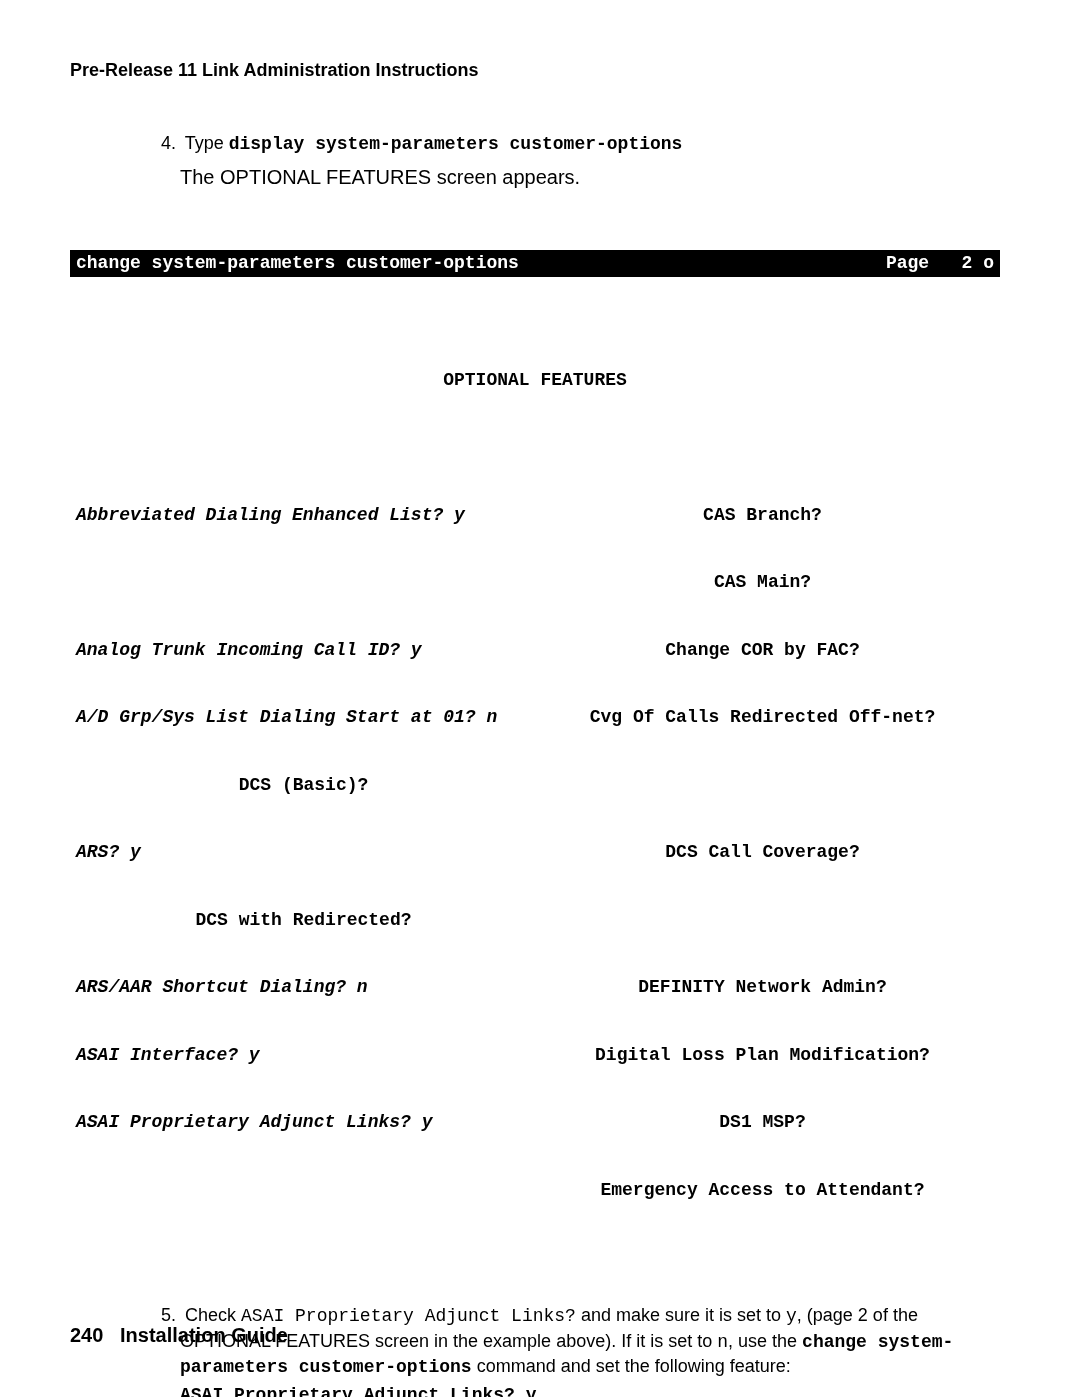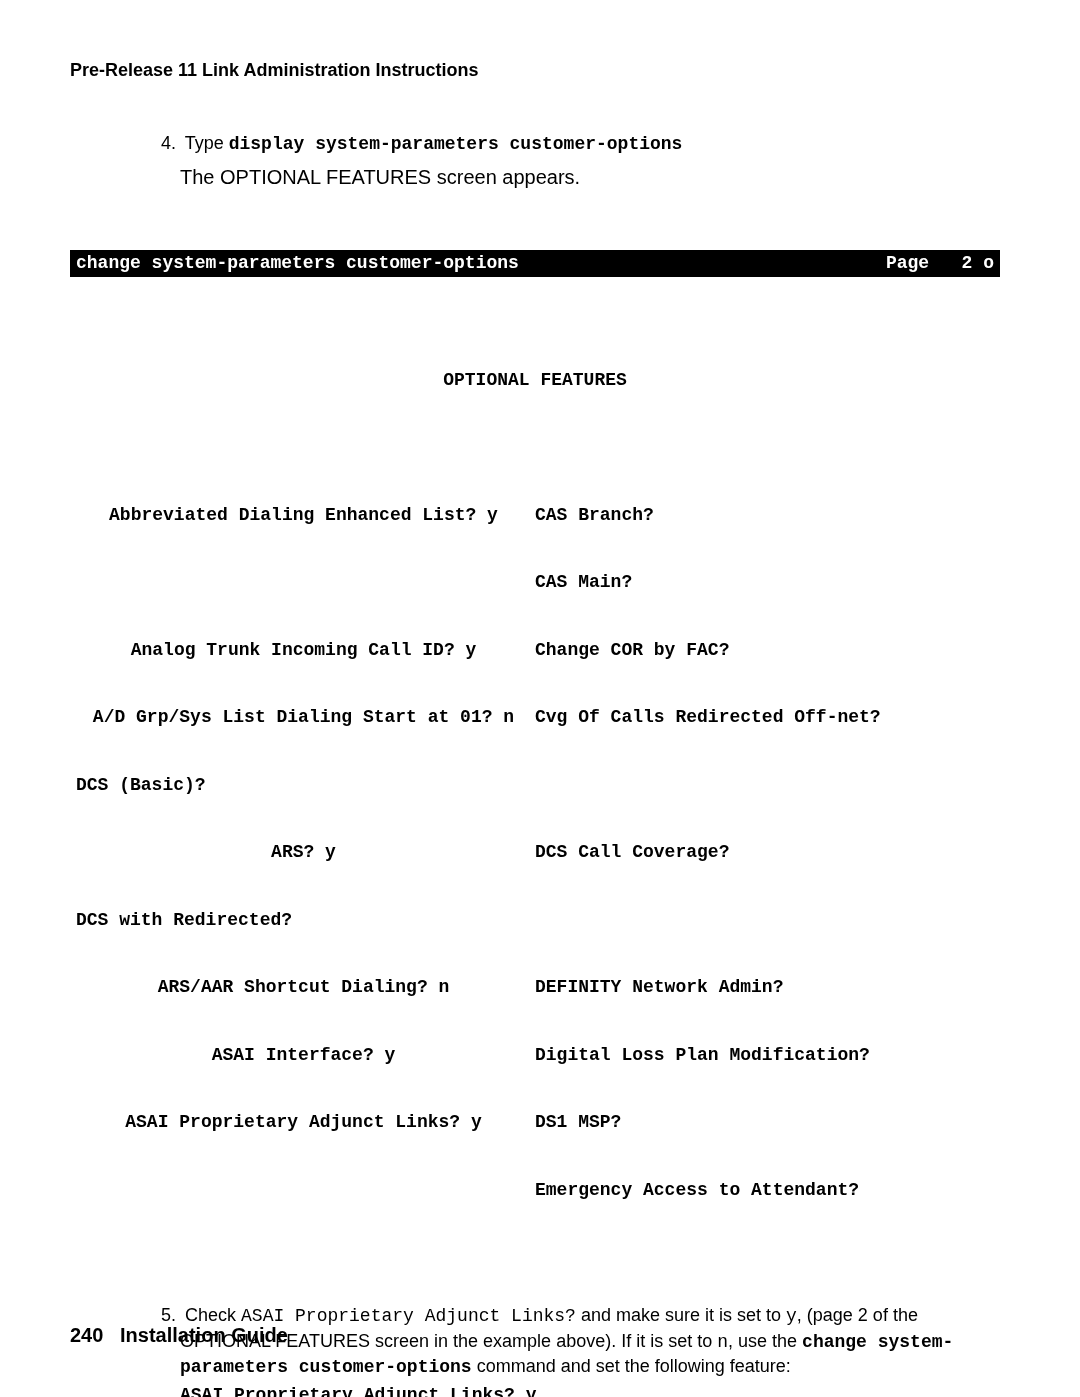--- a/index.html
+++ b/index.html
@@ -43,22 +43,22 @@
     background: #000;
     color: #fff;
     padding: 2px 6px;
     display: flex;
     justify-content: space-between;
   }
   .term-titlebar .left, .term-titlebar .right { white-space: pre; }
   .term-body { padding: 2px 6px; }
   .term-center { text-align: center; }
   .term-row { display: flex; }
-  .term-row .l { width: 50%; text-align: center; padding-right: 4px; }
-  .term-row .r { width: 50%; text-align: left; padding-right: 4px; }
+  .term-row .l { width: 50%; text-align: left; padding-right: 4px; font-style: italic; }
+  .term-row .r { width: 50%; text-align: center; padding-right: 4px; }
   .footer {
     position: absolute;
     bottom: 50px;
     left: 70px;
     font-size: 20px;
   }
   .footer .pn { font-weight: bold; }
 </style>
 </head>
 <body>

